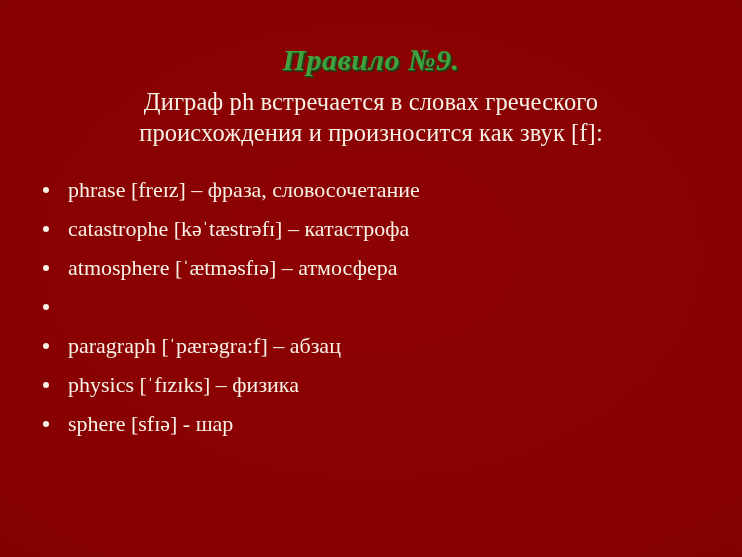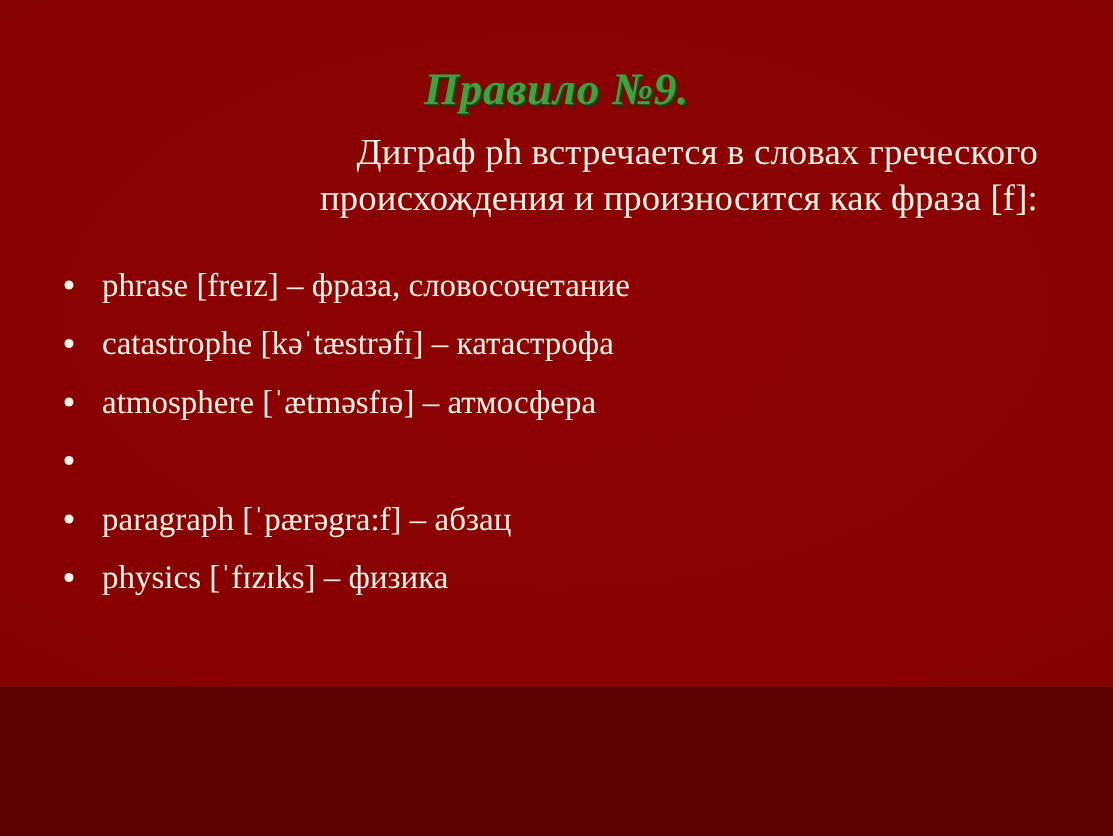--- a/index.html
+++ b/index.html
@@ -7,21 +7,21 @@
     margin: 0;
     padding: 0;
   }
   body {
     background: #5a0000;
     font-family: "Liberation Serif", "DejaVu Serif", serif;
   }
   .slide {
     position: relative;
     width: 742px;
-    height: 458px;
+    height: 557px;
     overflow: hidden;
     background: #8b0101;
     background-image:
       radial-gradient(ellipse 120% 110% at 50% 45%, #8d0202 0%, #870101 55%, #790000 100%);
     box-sizing: border-box;
   }
 
   
   .title-block {
     position: absolute;
@@ -53,21 +53,20 @@
     top: 86px;
     text-align: center;
   }
   .subtitle-line {
     font-family: "Liberation Serif", "DejaVu Serif", serif;
     font-size: 24.5px;
     line-height: 31px;
     color: #f7f1e6;
     letter-spacing: 0.1px;
     white-space: nowrap;
-    text-align: right;
   }
 
   
   .bullet-list {
     position: absolute;
     left: 34px;
     top: 170px;
     right: 20px;
     margin: 0;
     padding: 0;
@@ -101,21 +100,21 @@
 <body>
 
 <div class="slide">
 
   <div class="title-block">
     <span class="slide-title">Правило №9.</span>
   </div>
 
   <div class="subtitle-block">
     <div class="subtitle-line">Диграф ph встречается в словах греческого</div>
-    <div class="subtitle-line">происхождения и произносится как фраза [f]:</div>
+    <div class="subtitle-line">происхождения и произносится как звук [f]:</div>
   </div>
 
   <ul class="bullet-list">
     <li class="bullet-item">
       <span class="bullet-marker"></span>
       <span class="bullet-text">phrase [freɪz] – фраза, словосочетание</span>
     </li>
     <li class="bullet-item">
       <span class="bullet-marker"></span>
       <span class="bullet-text">catastrophe [kəˈtæstrəfɪ] – катастрофа</span>
@@ -128,15 +127,19 @@
       <span class="bullet-marker"></span>
     </li>
     <li class="bullet-item">
       <span class="bullet-marker"></span>
       <span class="bullet-text">paragraph [ˈpærəgra:f] – абзац</span>
     </li>
     <li class="bullet-item">
       <span class="bullet-marker"></span>
       <span class="bullet-text">physics [ˈfɪzɪks] – физика</span>
     </li>
+    <li class="bullet-item">
+      <span class="bullet-marker"></span>
+      <span class="bullet-text">sphere [sfɪə] - шар</span>
+    </li>
   </ul>
 
 </div>
 
 </body></html>

